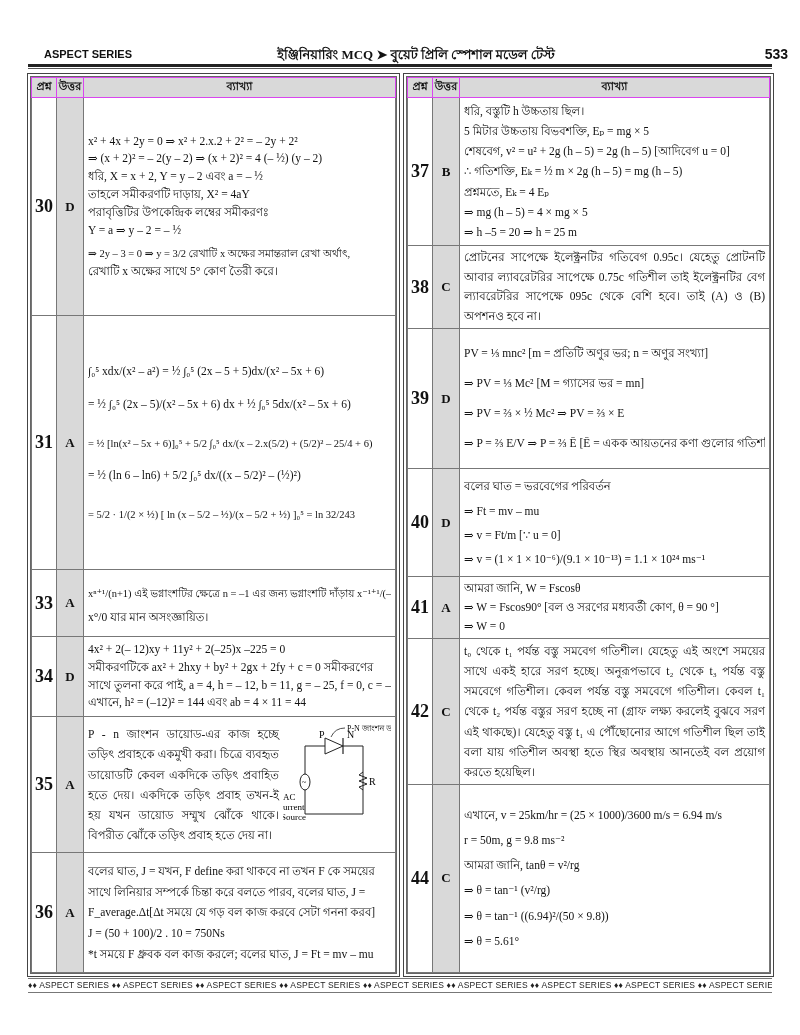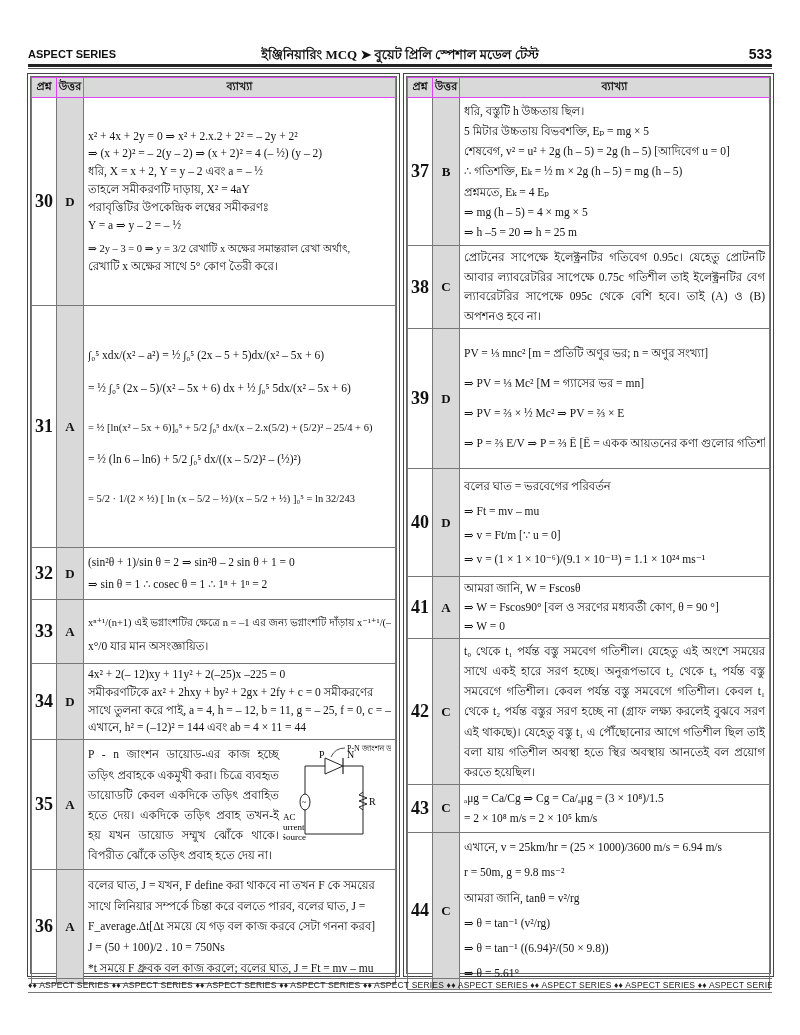--- a/index.html
+++ b/index.html
@@ -1,19 +1,19 @@
 <!DOCTYPE html>
 <html><head>
 <meta charset="utf-8">
 <style>
   * { box-sizing: border-box; margin: 0; padding: 0; }
   html, body { width: 800px; height: 1035px; background: #ffffff; overflow: hidden; }
   body { font-family: "Liberation Serif", "DejaVu Serif", serif; color: #111; position: relative; }
 
-  .page-header { position: absolute; left: 28px; top: 44px; width: 744px; height: 22px; }
+  .page-header { position: absolute; left: 44px; top: 44px; width: 744px; height: 22px; }
   .series-label { position: absolute; left: 0; top: 4px; font-family: "Liberation Sans", sans-serif; font-weight: bold; font-size: 11px; }
   .header-title { position: absolute; left: 0; right: 0; top: 1px; text-align: center; font-size: 13px; font-weight: bold; }
   .page-number { position: absolute; right: 0; top: 2px; font-family: "Liberation Sans", sans-serif; font-weight: bold; font-size: 14px; text-align: center; }
   .header-rule { position: absolute; left: 28px; top: 64px; width: 744px; height: 3px; background: #222; }
   .header-rule2 { position: absolute; left: 28px; top: 68px; width: 744px; height: 1px; background: #555; }
 
   .col { position: absolute; top: 73px; border: 1.5px solid #444; }
   .col-left { left: 27px; width: 373px; height: 904px; }
   .col-right { left: 403px; width: 371px; height: 904px; }
   .col-inner { position: absolute; left: 2px; top: 2px; right: 2px; bottom: 2px; border: 1px solid #666; }
@@ -72,28 +72,20 @@
         </tr>
         <tr style="height:242px">
           <td class="qn">31</td>
           <td class="ans">A</td>
           <td class="exp" style="line-height:2.9">
             <span class="ln">∫₀⁵ xdx/(x² – a²) = ½ ∫₀⁵ (2x – 5 + 5)dx/(x² – 5x + 6)</span>
             <span class="ln">= ½ ∫₀⁵ (2x – 5)/(x² – 5x + 6) dx + ½ ∫₀⁵ 5dx/(x² – 5x + 6)</span>
             <span class="ln sm">= ½ [ln(x² – 5x + 6)]₀⁵ + 5/2 ∫₀⁵ dx/(x – 2.x(5/2) + (5/2)² – 25/4 + 6)</span>
             <span class="ln">= ½ (ln 6 – ln6) + 5/2 ∫₀⁵ dx/((x – 5/2)² – (½)²)</span>
             <span class="ln sm">= 5/2 · 1/(2 × ½) [ ln (x – 5/2 – ½)/(x – 5/2 + ½) ]₀⁵ = ln 32/243</span>
-          </td>
-        </tr>
-        <tr style="height:52px">
-          <td class="qn">32</td>
-          <td class="ans">D</td>
-          <td class="exp" style="line-height:1.9">
-            <span class="ln">(sin²θ + 1)/sin θ = 2 ⇒ sin²θ – 2 sin θ + 1 = 0</span>
-            <span class="ln">⇒ sin θ = 1 ∴ cosec θ = 1 ∴ 1ⁿ + 1ⁿ = 2</span>
           </td>
         </tr>
         <tr style="height:64px">
           <td class="qn">33</td>
           <td class="ans">A</td>
           <td class="exp" style="line-height:2.2">
             <span class="ln sm">xⁿ⁺¹/(n+1) এই ভগ্নাংশটির ক্ষেত্রে n = –1 এর জন্য ভগ্নাংশটি দাঁড়ায় x⁻¹⁺¹/(–1+1) =</span>
             <span class="ln">x°/0  যার মান অসংজ্ঞায়িত।</span>
           </td>
         </tr>
@@ -207,28 +199,20 @@
             <span class="ln">⇒ W = 0</span>
           </td>
         </tr>
         <tr style="height:118px">
           <td class="qn">42</td>
           <td class="ans">C</td>
           <td class="exp sm">
             <span class="just" style="display:block;line-height:1.75">t₀ থেকে t₁ পর্যন্ত বস্তু সমবেগ গতিশীল। যেহেতু এই অংশে সময়ের সাথে একই হারে সরণ হচ্ছে। অনুরূপভাবে t₂ থেকে t₃ পর্যন্ত বস্তু সমবেগে গতিশীল। কেবল  পর্যন্ত বস্তু সমবেগে গতিশীল। কেবল  t₁ থেকে t₂ পর্যন্ত বস্তুর সরণ হচ্ছে না (গ্রাফ লক্ষ্য করলেই বুঝবে সরণ এই থাকছে)। যেহেতু বস্তু t₁ এ পৌঁছোনোর আগে গতিশীল ছিল তাই বলা যায় গতিশীল অবস্থা হতে স্থির অবস্থায় আনতেই বল প্রয়োগ করতে হয়েছিল।</span>
           </td>
         </tr>
-        <tr style="height:48px">
-          <td class="qn">43</td>
-          <td class="ans">C</td>
-          <td class="exp sm" style="line-height:1.8">
-            <span class="ln">ₐμg = Ca/Cg ⇒ Cg = Ca/ₐμg = (3 × 10⁸)/1.5</span>
-            <span class="ln">= 2 × 10⁸ m/s = 2 × 10⁵ km/s</span>
-          </td>
-        </tr>
         <tr>
           <td class="qn">44</td>
           <td class="ans">C</td>
           <td class="exp sm" style="line-height:2.2">
             <span class="ln">এখানে, v = 25km/hr = (25 × 1000)/3600 m/s = 6.94 m/s</span>
             <span class="ln">r = 50m, g = 9.8 ms⁻²</span>
             <span class="ln">আমরা জানি,  tanθ = v²/rg</span>
             <span class="ln">⇒ θ = tan⁻¹ (v²/rg)</span>
             <span class="ln">⇒ θ = tan⁻¹ ((6.94)²/(50 × 9.8))</span>
             <span class="ln">⇒ θ = 5.61°</span>

